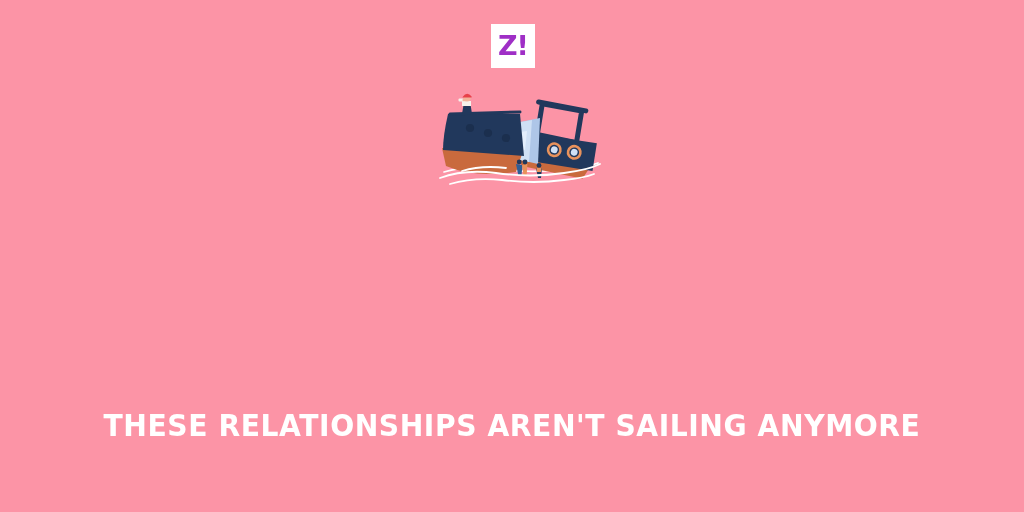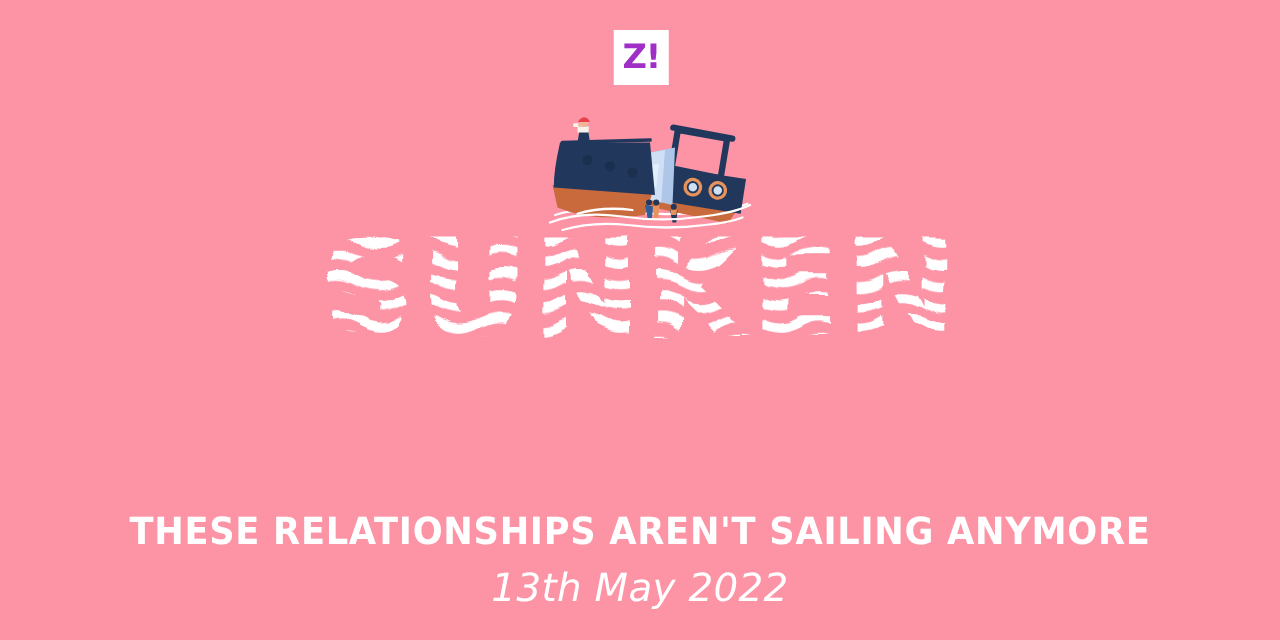--- a/index.html
+++ b/index.html
@@ -192,24 +192,18 @@
       <circle cx="3" cy="-2.6" r="2.4" fill="#21385c"></circle>
     </g>
 
     <g fill="none" stroke="#ffffff" stroke-width="1.8" stroke-linecap="round">
       <path d="M12 90 q24 -9 56 -5 q34 5 68 0 q24 -3 36 -9"></path>
       <path d="M22 96 q24 -7 52 -4 q32 4 62 0 q20 -2 30 -6"></path>
       <path d="M34 83 q20 -6 44 -3"></path>
     </g>
   </svg>
 
-  <div class="wordmark-wrap" id="wordmark-line-1">
-    <svg width="1024" height="110" viewBox="0 0 1024 110">
-      <text x="512" y="86" text-anchor="middle" font-family="DejaVu Sans, sans-serif" font-weight="700" font-size="106" letter-spacing="3" fill="url(#wavyStripes)" filter="url(#wobble)">SUNKEN</text>
-    </svg>
-  </div>
 
 
   <div id="subtitle">THESE RELATIONSHIPS AREN'T SAILING ANYMORE</div>
 
-  <div id="event-date">13th May 2022</div>
 
 </div>
 
 </body></html>

